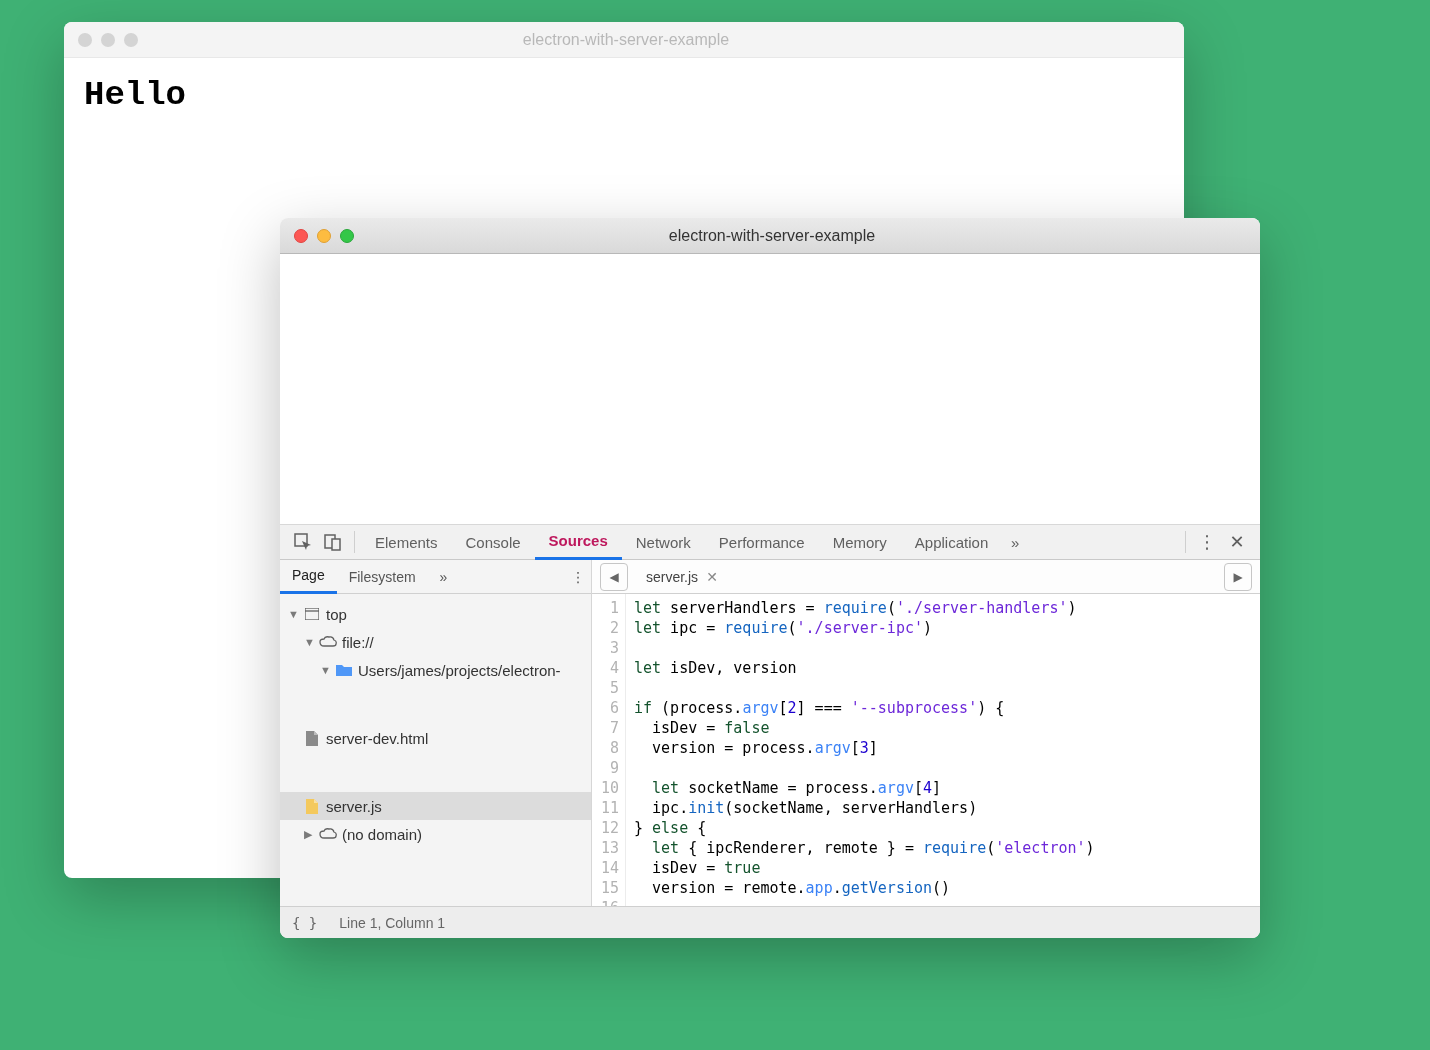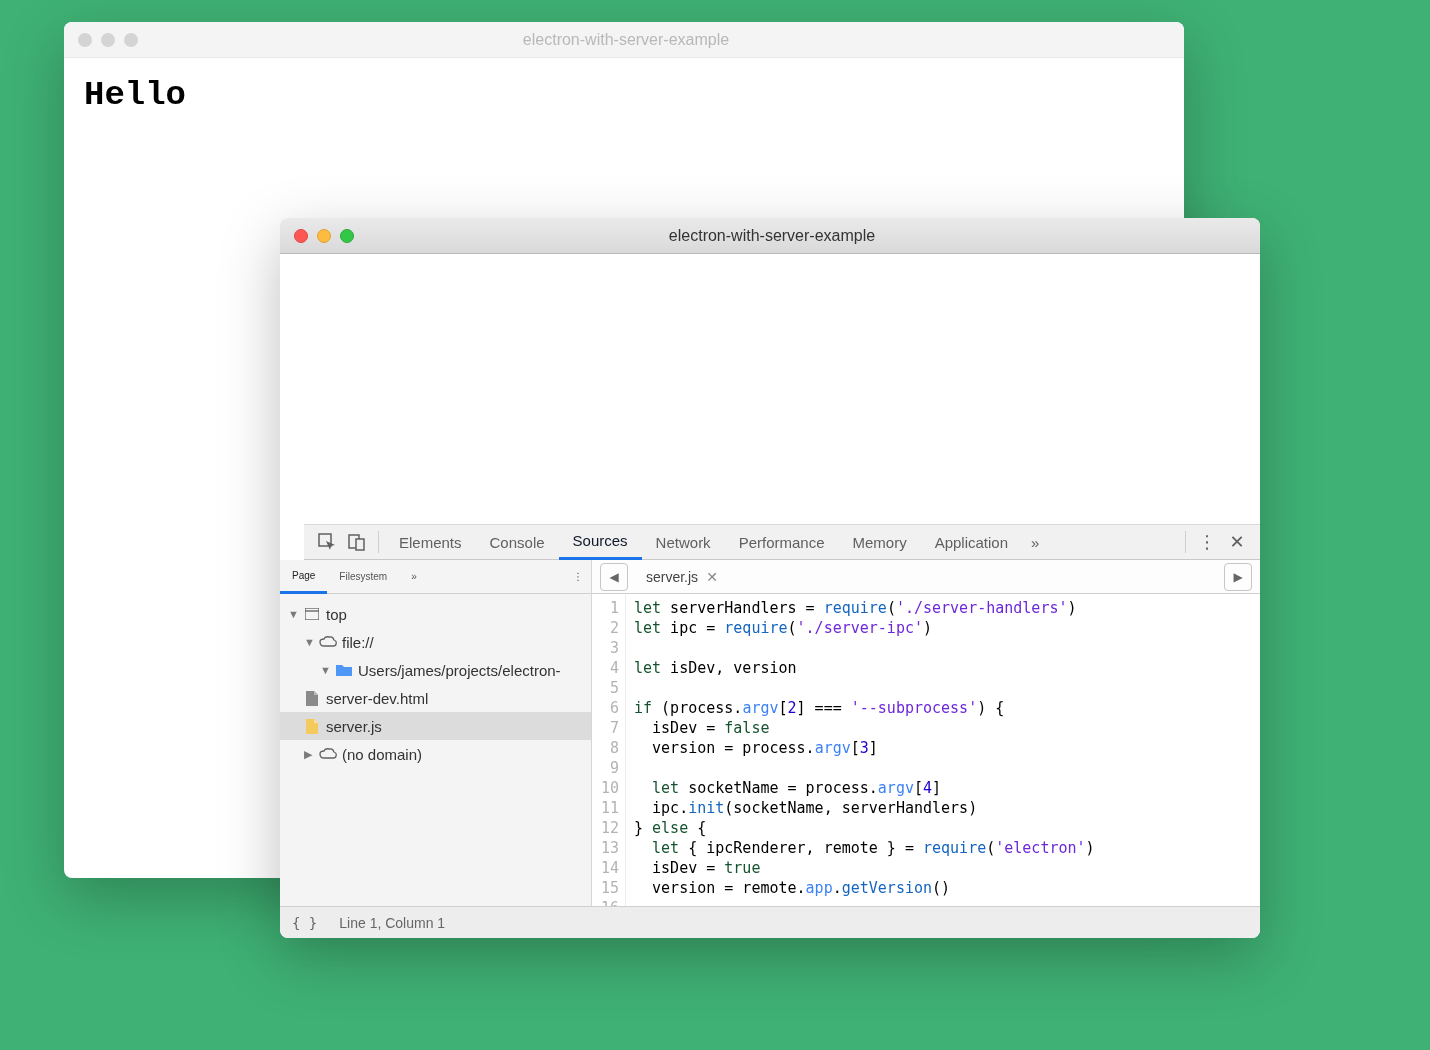--- a/index.html
+++ b/index.html
@@ -56,48 +56,48 @@
 
 
 #dev-window { left:280px; top:218px; width:980px; height:720px; }
 #dev-viewport { height:270px; background:#fff; }
 
 
 .dt-tabs {
   height:36px; display:flex; align-items:center;
   background:#f1f1f1; border-top:1px solid #d8d8d8; border-bottom:1px solid #c9c9c9;
   padding:0 8px; gap:0;
-  font-size:15px; color:#606060;margin-left:24px;
+  font-size:15px; color:#606060;
 }
 .dt-tabs .icon-btn { width:30px; height:30px; display:flex; align-items:center; justify-content:center; cursor:pointer; color:#606060;}
 .dt-tabs .divider { width:1px; height:22px; background:#cfcfcf; margin:0 6px; }
 .dt-tabs .tab { padding:0 14px; height:36px; display:flex; align-items:center; cursor:pointer; }
-.dt-tabs .tab.active { color:#0f172a; border-bottom:3px solid #1a73e8; }
+.dt-tabs .tab.active { color:#be185d; border-bottom:3px solid #1a73e8;font-weight:bold; }
 .dt-tabs .spacer { flex:1; }
 .dt-tabs .chev { width:26px; text-align:center; cursor:pointer;}
 
 
 .sources-layout { display:flex; height:calc(100% - 36px - 270px - 36px - 32px); }
 
 
 .src-left { width:312px; border-right:1px solid #d6d6d6; background:#f4f4f4; display:flex; flex-direction:column;}
-.src-subtabs { height:34px; display:flex; align-items:center; border-bottom:1px solid #d0d0d0; font-size:10px; color:#555; background:#f4f4f4;justify-content:flex-end; }
+.src-subtabs { height:34px; display:flex; align-items:center; border-bottom:1px solid #d0d0d0; font-size:14px; color:#555; background:#f4f4f4;justify-content:flex-end; }
 .src-subtabs .stab { padding:0 12px; height:34px; display:flex; align-items:center; cursor:pointer;}
 .src-subtabs .stab.active { color:#222; border-bottom:3px solid #1a73e8;}
 .src-subtabs .grow { flex:1;}
 .src-subtabs .more { width:26px; text-align:center; cursor:pointer;}
 
 .tree { flex:1; overflow:hidden; font-size:15px; padding:6px 0; color:#333; background:#f4f4f4;}
 .tree .row { display:flex; align-items:center; height:28px; padding-left:8px; cursor:pointer; white-space:nowrap; overflow:hidden;}
 .tree .row.selected { background:#dcdcdc;}
 .tree .twist { width:14px; color:#7a7a7a; font-size:11px;}
 .tree .ico { width:20px; display:flex; justify-content:center; margin-right:4px;}
 .tree .indent1 { padding-left:24px;}
 .tree .indent2 { padding-left:40px;}
-.tree .indent3 { }
+.tree .indent3 { margin-top:40px;}
 
 
 .src-right { flex:1; display:flex; flex-direction:column; background:#fff;}
 .file-tabs { height:34px; display:flex; align-items:center; border-bottom:1px solid #d0d0d0; font-size:14px; color:#444; background:#fdfdfd;}
 .file-tabs .boxbtn { width:28px; height:28px; border:1px solid #c6c6c6; border-radius:4px; margin:0 8px; display:flex; align-items:center; justify-content:center; cursor:pointer; color:#666; font-size:12px;}
 .file-tabs .ftab { padding:0 10px; height:34px; display:flex; align-items:center; gap:8px; cursor:pointer;}
 .file-tabs .close-x { color:#888; cursor:pointer; font-size:14px;}
 .file-tabs .grow { flex:1;}
 
 .code-area { flex:1; display:flex; overflow:hidden; font-family:Menlo,Consolas,monospace; font-size:15px;}

